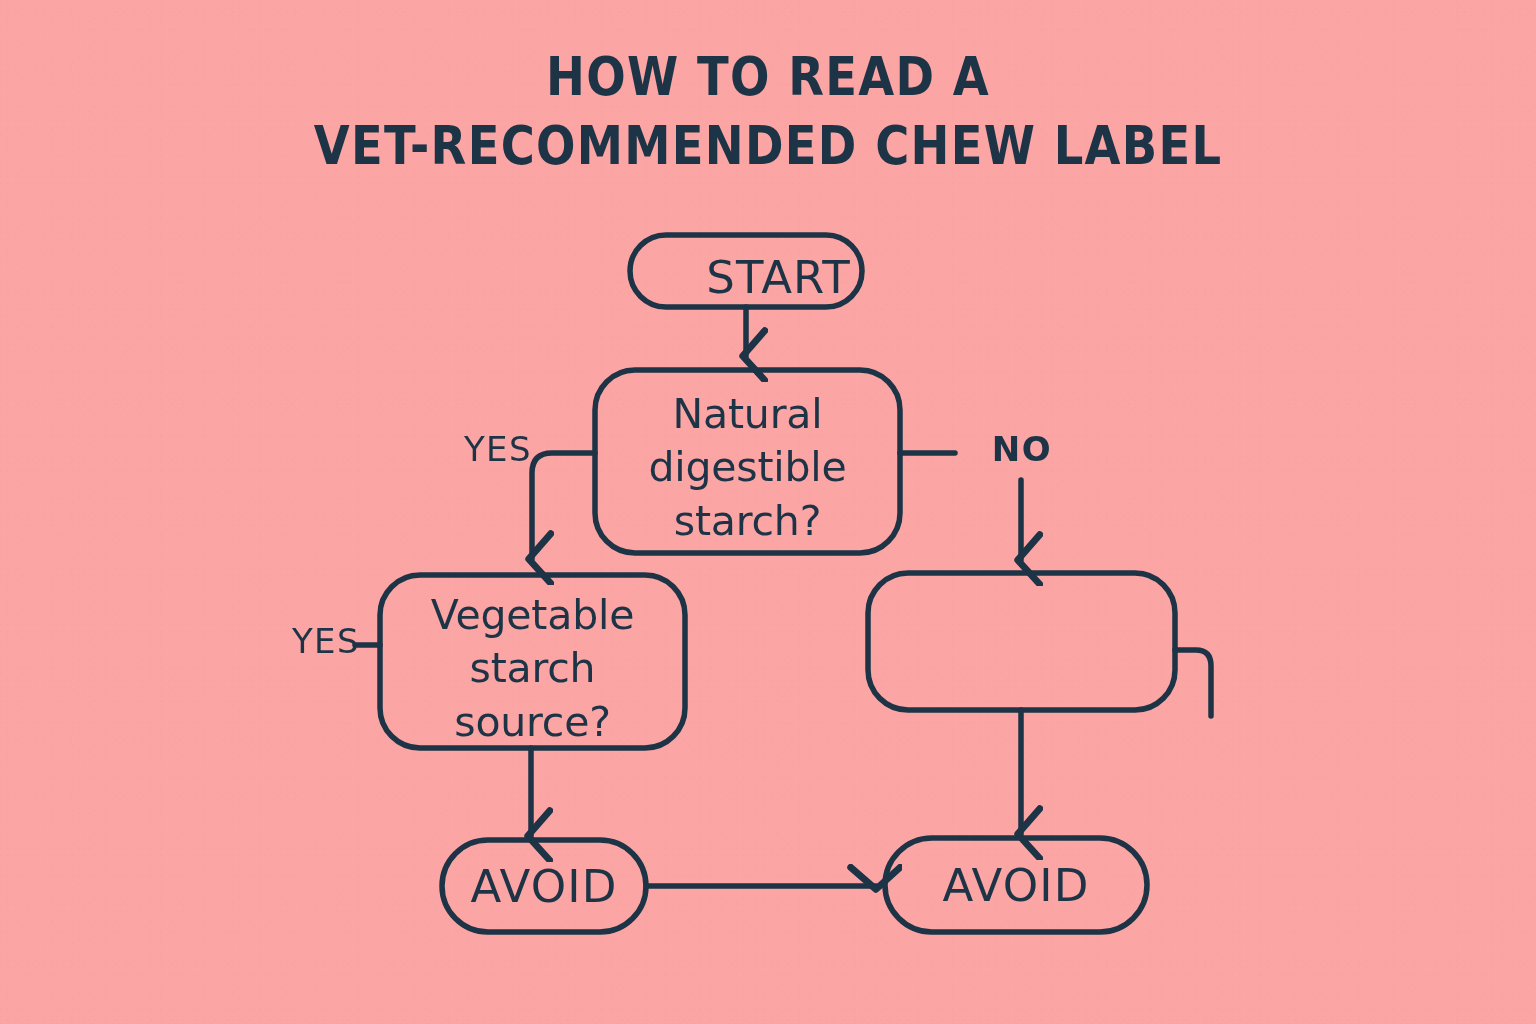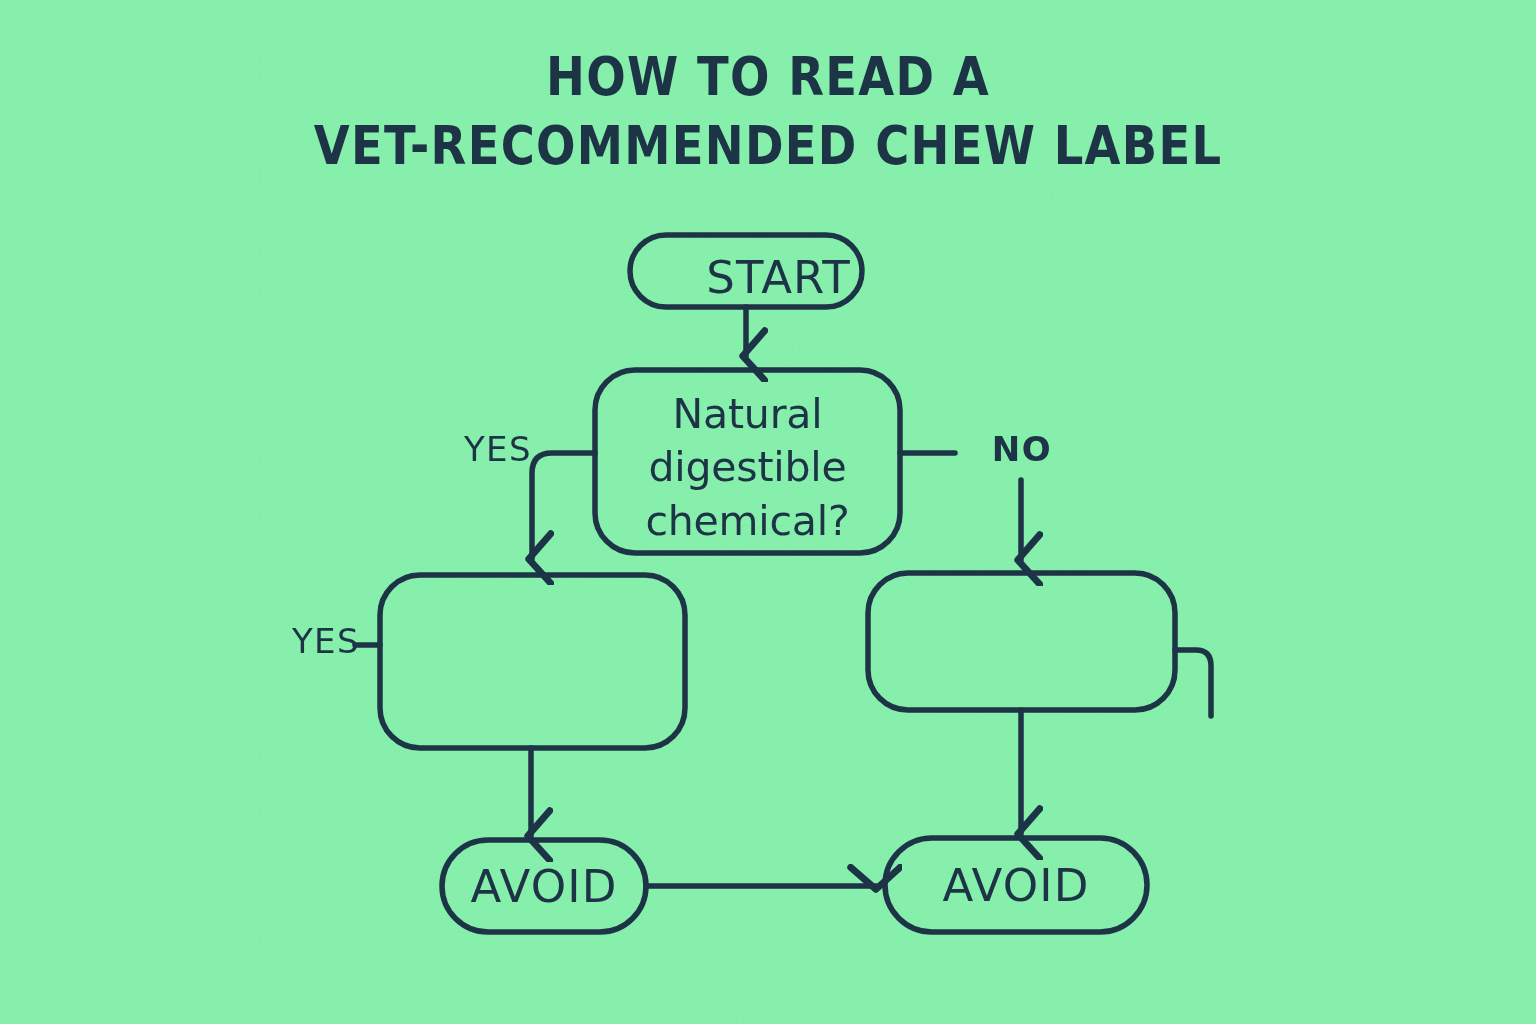--- a/index.html
+++ b/index.html
@@ -11,21 +11,21 @@
     width: 1536px;
     height: 1024px;
     overflow: hidden;
     background: #fbf6ea;
     font-family: "DejaVu Sans", sans-serif;
   }
   #stage {
     position: relative;
     width: 1536px;
     height: 1024px;
-    background: #86efac;
+    background: #fca5a5;
   }
   
   #grain {
     position: absolute;
     inset: 0;
     pointer-events: none;
     opacity: 0.55;
     background-image:
       radial-gradient(circle at 12% 22%, rgba(160,145,110,0.05) 0 1px, transparent 1px),
       radial-gradient(circle at 62% 72%, rgba(160,145,110,0.05) 0 1px, transparent 1px),
@@ -132,22 +132,25 @@
 
     </g>
   </svg>
 
   <div class="txt title"><span>HOW TO READ A</span><br><span>VET-RECOMMENDED CHEW LABEL</span></div>
 
   <div class="txt node-label node-term" style="left:619px; top:253px; width:232px;text-align:right;">START</div>
 
   <div class="txt node-label node-q" style="left:595px; top:388px; width:305px;">Natural
 digestible
-chemical?</div>
+starch?</div>
 
+  <div class="txt node-label node-q" style="left:380px; top:589px; width:305px;">Vegetable
+starch
+source?</div>
 
 
   <div class="txt node-label node-term" style="left:442px; top:862px; width:204px;">AVOID</div>
 
   <div class="txt node-label node-term" style="left:885px; top:861px; width:262px;">AVOID</div>
 
   <div class="txt edge-label" style="left:440px; top:430px; width:92px;">YES</div>
 
   <div class="txt edge-label" style="left:972px; top:430px; width:80px;font-weight:bold;">NO</div>
 

